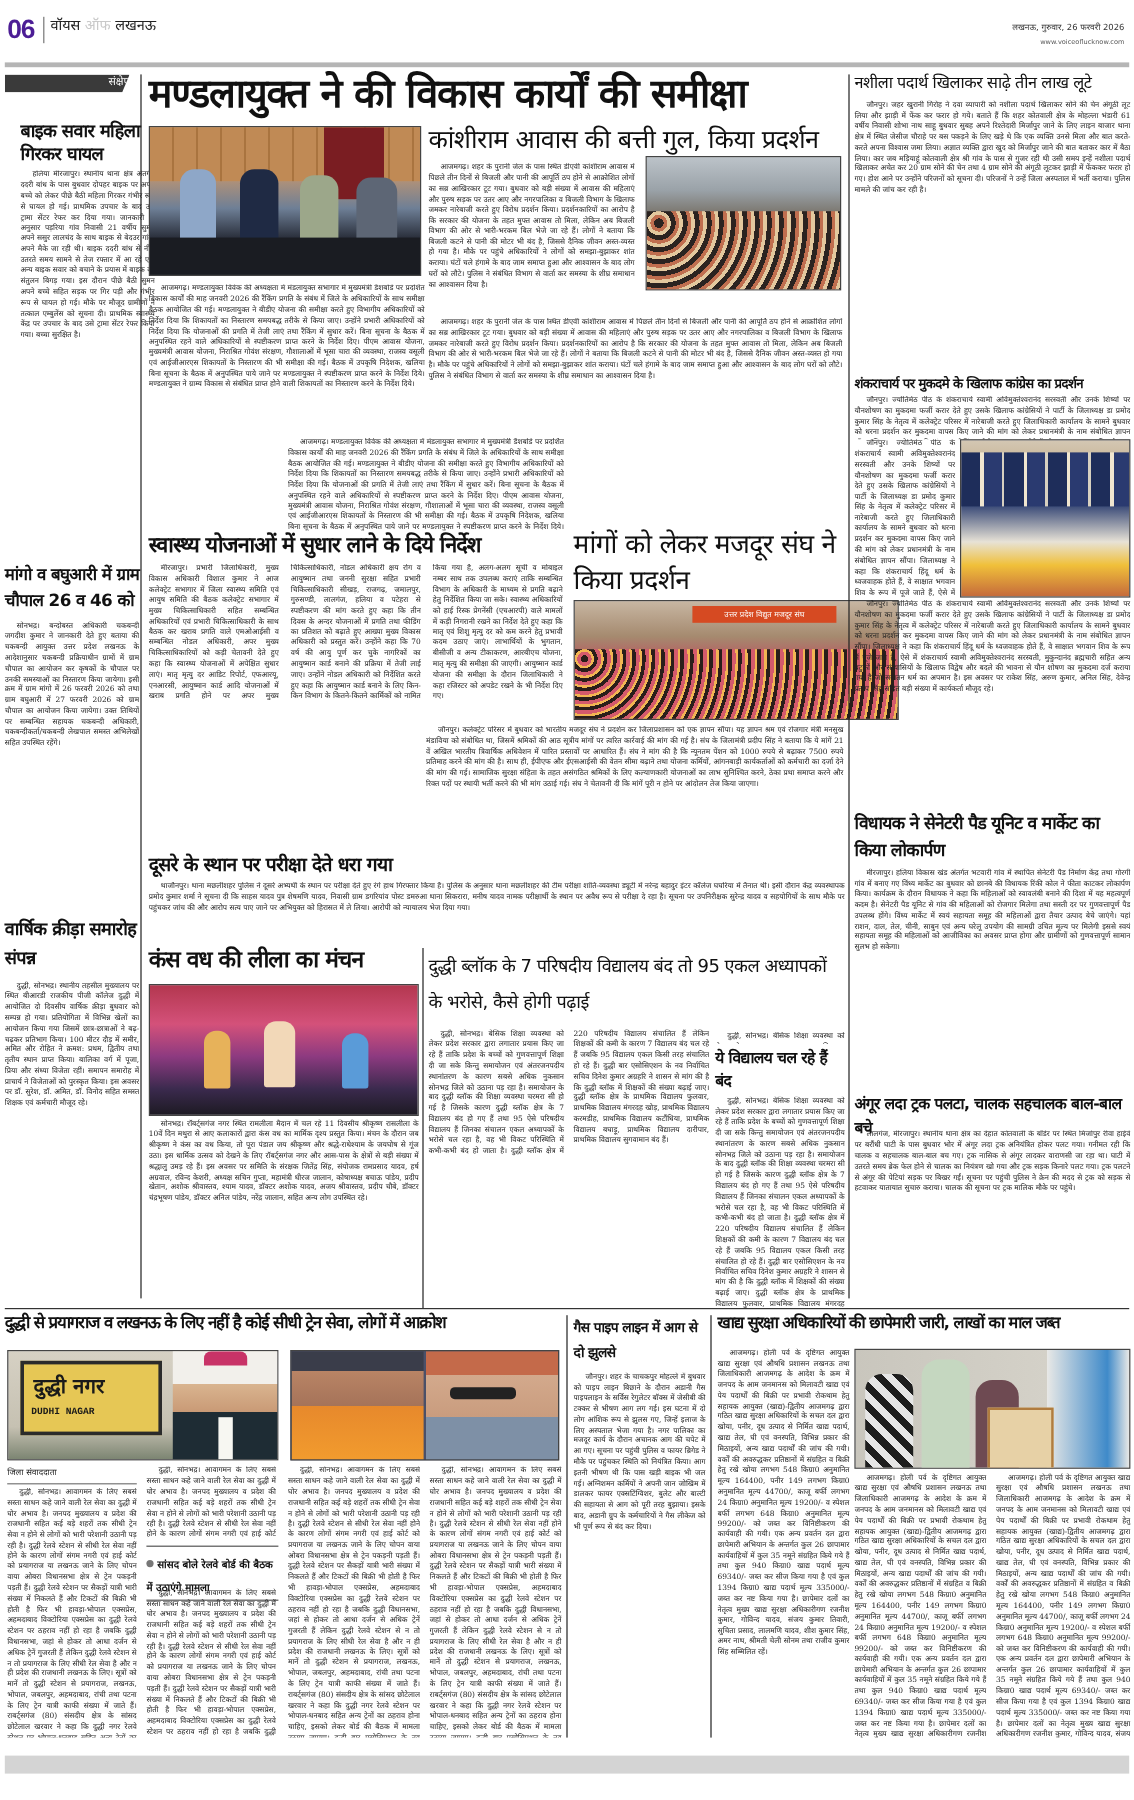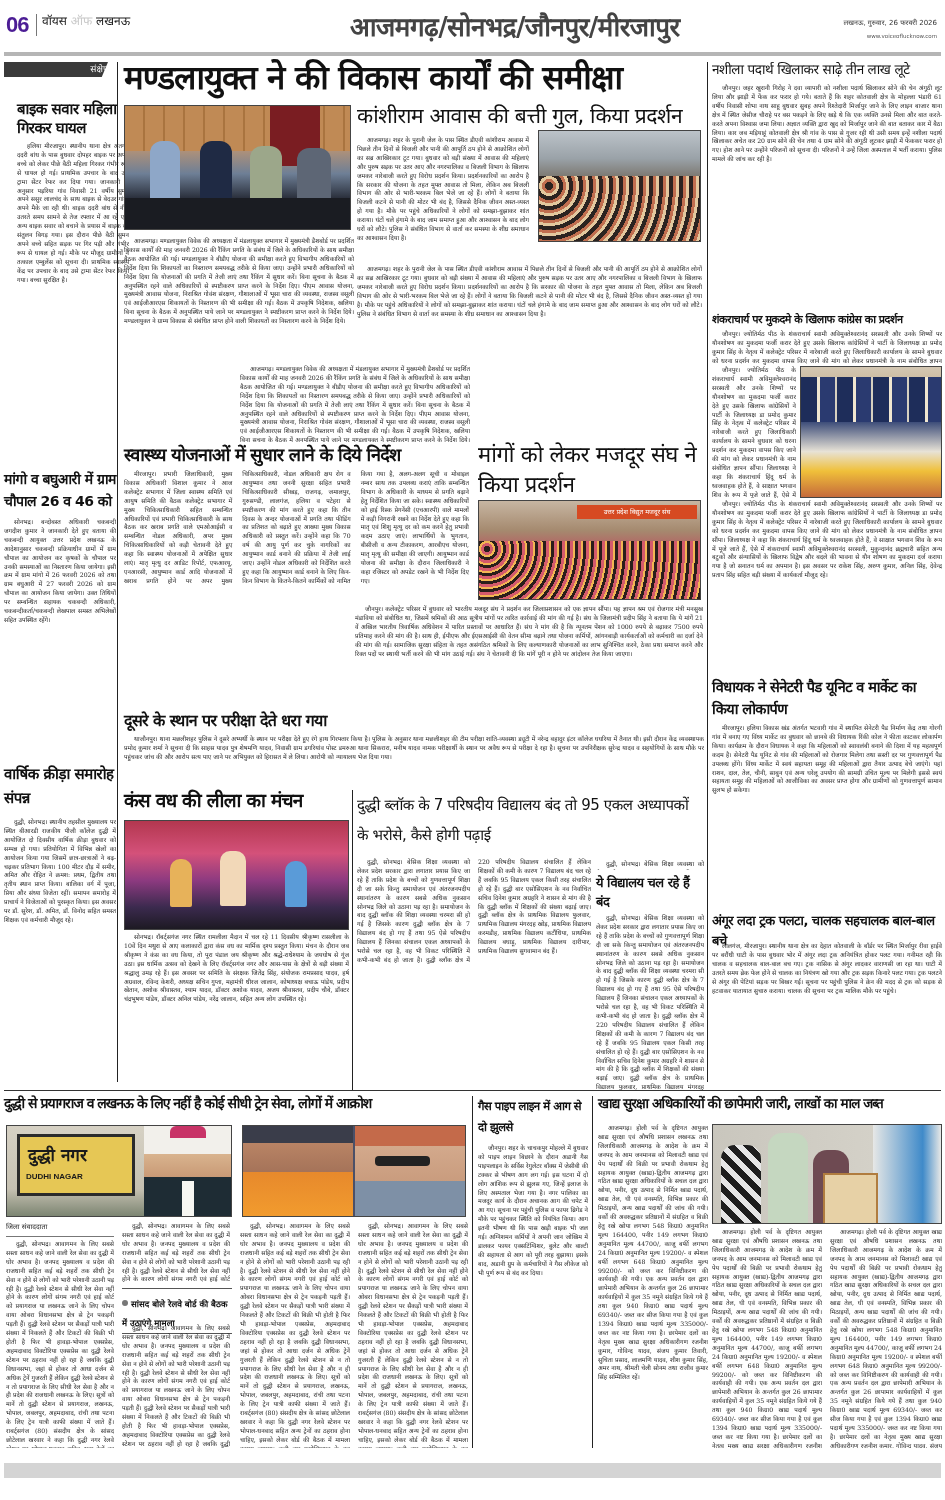--- a/index.html
+++ b/index.html
@@ -20,21 +20,20 @@
 <body>
 
 <div class="abs" style="left:0;top:0;width:945px;height:52px;">
   <div class="abs" style="left:6px;top:12px;font-size:22px;font-weight:bold;color:#4c1d95;font-family:'Liberation Sans',sans-serif;letter-spacing:-1px">06</div>
   <div class="abs" style="left:36px;top:14px;width:1px;height:22px;background:#777"></div>
   <div class="abs" style="left:42px;top:12px;font-size:12px;font-weight:normal;white-space:nowrap">
     <span style="color:#222">वॉयस</span>
     <span style="color:#c9c9c9">ऑफ</span>
     <span style="color:#222">लखनऊ</span>
   </div>
-  <div class="abs" style="left:350px;top:8px;font-size:26px;font-weight:bold;color:#444;white-space:nowrap;letter-spacing:-0.5px">आजमगढ़/सोनभद्र/जौनपुर/मीरजापुर</div>
   <div class="abs" style="right:8px;top:18px;font-size:7px;color:#333;white-space:nowrap">लखनऊ, गुरुवार, 26 फरवरी 2026</div>
   <div class="abs" style="right:8px;top:33px;font-size:5.5px;color:#555;white-space:nowrap">www.voiceoflucknow.com</div>
 </div>
 <div class="abs" style="left:4px;top:52px;width:937px;height:4px;background:#b5b5b5"></div>
 
 <div class="abs" style="left:4px;top:62px;width:104px;height:15px;background:#3a3a3a;clip-path:polygon(0 0,100% 0,94% 100%,0 100%);color:#fff;font-size:9px;text-align:right;line-height:15px">
   <span>संक्षेप</span>
 </div>
 
 <div class="abs" style="left:17px;top:80px;width:112px;margin-top:20px;">
@@ -95,21 +94,21 @@
 <div class="abs body-text" style="left:240px;top:365px;width:230px;height:77px">
     <p>आजमगढ़। मण्डलायुक्त विवेक की अध्यक्षता में मंडलायुक्त सभागार में मुख्यमंत्री डैशबोर्ड पर प्रदर्शित विकास कार्यों की माह जनवरी 2026 की रैंकिंग प्रगति के संबंध में जिले के अधिकारियों के साथ समीक्षा बैठक आयोजित की गई। मण्डलायुक्त ने बीडीए योजना की समीक्षा करते हुए विभागीय अधिकारियों को निर्देश दिया कि शिकायतों का निस्तारण समयबद्ध तरीके से किया जाए। उन्होंने प्रभारी अधिकारियों को निर्देश दिया कि योजनाओं की प्रगति में तेजी लाएं तथा रैंकिंग में सुधार करें। बिना सूचना के बैठक में अनुपस्थित रहने वाले अधिकारियों से स्पष्टीकरण प्राप्त करने के निर्देश दिए। पीएम आवास योजना, मुख्यमंत्री आवास योजना, निराश्रित गोवंश संरक्षण, गौशालाओं में भूसा चारा की व्यवस्था, राजस्व वसूली एवं आईजीआरएस शिकायतों के निस्तारण की भी समीक्षा की गई। बैठक में उपकृषि निदेशक, खलिया बिना सूचना के बैठक में अनुपस्थित पाये जाने पर मण्डलायुक्त ने स्पष्टीकरण प्राप्त करने के निर्देश दिये। मण्डलायुक्त ने ग्राम्य विकास से संबंधित प्राप्त होने वाली शिकायतों का निस्तारण करने के निर्देश दिये।</p>
   </div>
 
 <div class="abs hl" style="left:124px;top:445px;width:340px;font-size:18px;white-space:nowrap;letter-spacing:-0.8px">स्वास्थ्य योजनाओं में सुधार लाने के दिये निर्देश</div>
 <div class="abs body-text" style="left:124px;top:470px;width:345px;height:240px;column-count:3;column-gap:10px">
     <p>मीरजापुर। प्रभारी जिलाधिकारी, मुख्य विकास अधिकारी विशाल कुमार ने आज कलेक्ट्रेट सभागार में जिला स्वास्थ्य समिति एवं आयुष समिति की बैठक कलेक्ट्रेट सभागार में मुख्य चिकित्साधिकारी सहित सम्बन्धित अधिकारियों एवं प्रभारी चिकित्साधिकारी के साथ बैठक कर खराब प्रगति वाले एमओआईसी व सम्बन्धित नोडल अधिकारी, अपर मुख्य चिकित्साधिकारियों को कड़ी चेतावनी देते हुए कहा कि स्वास्थ्य योजनाओं में अपेक्षित सुधार लाएं। मातृ मृत्यु दर आडिट रिपोर्ट, एफआरयू, एनआरसी, आयुष्मान कार्ड आदि योजनाओं में खराब प्रगति होने पर अपर मुख्य चिकित्साधिकारी, नोडल अधिकारी क्षय रोग व आयुष्मान तथा जननी सुरक्षा सहित प्रभारी चिकित्साधिकारी सीखड़, राजगढ़, जमालपुर, गुरुसण्डी, लालगंज, हलिया व पटेहरा से स्पष्टीकरण की मांग करते हुए कहा कि तीन दिवस के अन्दर योजनाओं में प्रगति तथा फीडिंग का प्रतिशत को बढ़ाते हुए आख्या मुख्य विकास अधिकारी को प्रस्तुत करें। उन्होंने कहा कि 70 वर्ष की आयु पूर्ण कर चुके नागरिकों का आयुष्मान कार्ड बनाने की प्रक्रिया में तेजी लाई जाए। उन्होंने नोडल अधिकारी को निर्देशित करते हुए कहा कि आयुष्मान कार्ड बनाने के लिए किन-किन विभाग के कितने-कितने कार्मिकों को नामित किया गया है, अलग-अलग सूची व मोबाइल नम्बर साथ तक उपलब्ध कराएं ताकि सम्बन्धित विभाग के अधिकारी के माध्यम से प्रगति बढ़ाने हेतु निर्देशित किया जा सके। स्वास्थ्य अधिकारियों को हाई रिस्क प्रेगनेंसी (एचआरपी) वाले मामलों में कड़ी निगरानी रखने का निर्देश देते हुए कहा कि मातृ एवं शिशु मृत्यु दर को कम करने हेतु प्रभावी कदम उठाए जाएं। लाभार्थियों के भुगतान, बीसीजी व अन्य टीकाकरण, आरबीएच योजना, मातृ मृत्यु की समीक्षा की जाएगी। आयुष्मान कार्ड योजना की समीक्षा के दौरान जिलाधिकारी ने कहा रजिस्टर को अपडेट रखने के भी निर्देश दिए गए।</p>
   </div>
 
 <div class="abs hl-light" style="left:478px;top:440px;width:225px;font-size:22px;line-height:30px">मांगों को लेकर मजदूर संघ ने किया प्रदर्शन</div>
-<div class="photo" style="left:478px;top:500px;width:223px;height:100px;background:linear-gradient(180deg,#c7b6a2 0%,#a58a6f 30%,#c0425a 60%,#e08b3a 85%,#7f5a48 100%)">
+<div class="photo" style="left:478px;top:500px;width:271px;height:100px;background:linear-gradient(180deg,#c7b6a2 0%,#a58a6f 30%,#c0425a 60%,#e08b3a 85%,#7f5a48 100%)">
   <div class="abs" style="left:98px;top:4px;width:120px;height:14px;background:#d64a22;color:#fff;font-size:6.5px;text-align:center;line-height:14px">
     <span>उत्तर प्रदेश विद्युत मजदूर संघ</span>
   </div>
   <div class="abs" style="left:0;top:40px;width:100%;height:60px;background:repeating-radial-gradient(circle at 8px 8px,#2a1e1a 0 3px,#d45a6c 3px 6px,#f2b553 6px 8px)"></div>
 </div>
 <div class="abs body-text" style="left:355px;top:605px;width:348px;height:103px">
     <p>जौनपुर। कलेक्ट्रेट परिसर में बुधवार को भारतीय मजदूर संघ ने प्रदर्शन कर जिलाप्रशासन को एक ज्ञापन सौंपा। यह ज्ञापन श्रम एवं रोजगार मंत्री मनसुख मंडाविया को संबोधित था, जिसमें श्रमिकों की आठ सूत्रीय मांगों पर त्वरित कार्रवाई की मांग की गई है। संघ के जिलामंत्री प्रदीप सिंह ने बताया कि ये मांगें 21 वें अखिल भारतीय त्रिवार्षिक अधिवेशन में पारित प्रस्तावों पर आधारित हैं। संघ ने मांग की है कि न्यूनतम पेंशन को 1000 रुपये से बढ़ाकर 7500 रुपये प्रतिमाह करने की मांग की है। साथ ही, ईपीएफ और ईएसआईसी की वेतन सीमा बढ़ाने तथा योजना कर्मियों, आंगनबाड़ी कार्यकर्ताओं को कर्मचारी का दर्जा देने की मांग की गई। सामाजिक सुरक्षा संहिता के तहत असंगठित श्रमिकों के लिए कल्याणकारी योजनाओं का लाभ सुनिश्चित करने, ठेका प्रथा समाप्त करने और रिक्त पदों पर स्थायी भर्ती करने की भी मांग उठाई गई। संघ ने चेतावनी दी कि मांगें पूरी न होने पर आंदोलन तेज किया जाएगा।</p>
   </div>
 
 <div class="abs hl" style="left:124px;top:712px;width:340px;font-size:16px;white-space:nowrap;letter-spacing:-0.6px">दूसरे के स्थान पर परीक्षा देते धरा गया</div>
@@ -171,21 +170,21 @@
     <p>लालगंज, मीरजापुर। स्थानीय थाना क्षेत्र का देहात कोतवाली के बॉर्डर पर स्थित मिर्जापुर रीवा हाईवे पर बरौंधी घाटी के पास बुधवार भोर में अंगूर लदा ट्रक अनियंत्रित होकर पलट गया। गनीमत रही कि चालक व सहचालक बाल-बाल बच गए। ट्रक नासिक से अंगूर लादकर वाराणसी जा रहा था। घाटी में उतरते समय ब्रेक फेल होने से चालक का नियंत्रण खो गया और ट्रक सड़क किनारे पलट गया। ट्रक पलटने से अंगूर की पेटियां सड़क पर बिखर गईं। सूचना पर पहुंची पुलिस ने क्रेन की मदद से ट्रक को सड़क से हटवाकर यातायात सुचारु कराया। चालक की सूचना पर ट्रक मालिक मौके पर पहुंचे।</p>
   </div>
 
 <div class="hrule" style="left:4px;top:1090px;width:937px"></div>
 
 <div class="abs hl" style="left:4px;top:1096px;width:470px;font-size:14px;white-space:nowrap;letter-spacing:-1px">दुद्धी से प्रयागराज व लखनऊ के लिए नहीं है कोई सीधी ट्रेन सेवा, लोगों में आक्रोश</div>
 
 <div class="photo" style="left:6px;top:1125px;width:226px;height:92px;background:linear-gradient(180deg,#d6d1c4 0%,#c6c1b2 70%,#7c8572 100%)">
   <div class="abs" style="left:10px;top:8px;width:118px;height:62px;background:#e6c755;border:3px solid #2b2b2b;">
     <div style="font-size:17px;font-weight:bold;color:#1a1a1a;padding:6px 0 0 8px;white-space:nowrap">दुद्धी नगर</div>
-    <div style="font-size:8px;font-weight:bold;color:#1a1a1a;padding:6px 0 0 6px;white-space:nowrap;font-family:Liberation Sans, sans-serif">DUDHI NAGAR</div>
+    <div style="font-size:8px;font-weight:bold;color:#1a1a1a;padding:6px 0 0 6px;white-space:nowrap;font-family:Liberation Mono, monospace">DUDHI NAGAR</div>
   </div>
   <div class="abs" style="left:137px;top:0;width:89px;height:92px;background:linear-gradient(180deg,#f2f0eb 0%,#f2f0eb 30%,#d9b48f 30%,#c99a76 55%,#1e2c34 55%,#1e2c34 100%)">
     <div class="abs" style="left:26px;top:0;width:36px;height:12px;background:#c83367;border-radius:6px 6px 0 0"></div>
     <div class="abs" style="left:38px;top:55px;width:12px;height:37px;background:#f7f7f2"></div>
   </div>
 </div>
 
 <div class="photo" style="left:242px;top:1125px;width:224px;height:92px;background:#4b5068">
   <div class="abs" style="left:0;top:0;width:110px;height:92px;background:linear-gradient(180deg,#3a3d4a 0%,#3a3d4a 18%,#b98465 18%,#a57359 50%,#e7892c 50%,#f29c2e 100%)"></div>
   <div class="abs" style="left:112px;top:0;width:112px;height:92px;background:linear-gradient(180deg,#c46a4a 0%,#c46a4a 22%,#d3a98c 22%,#c99c7e 60%,#7e90a6 60%,#7e90a6 100%)">

